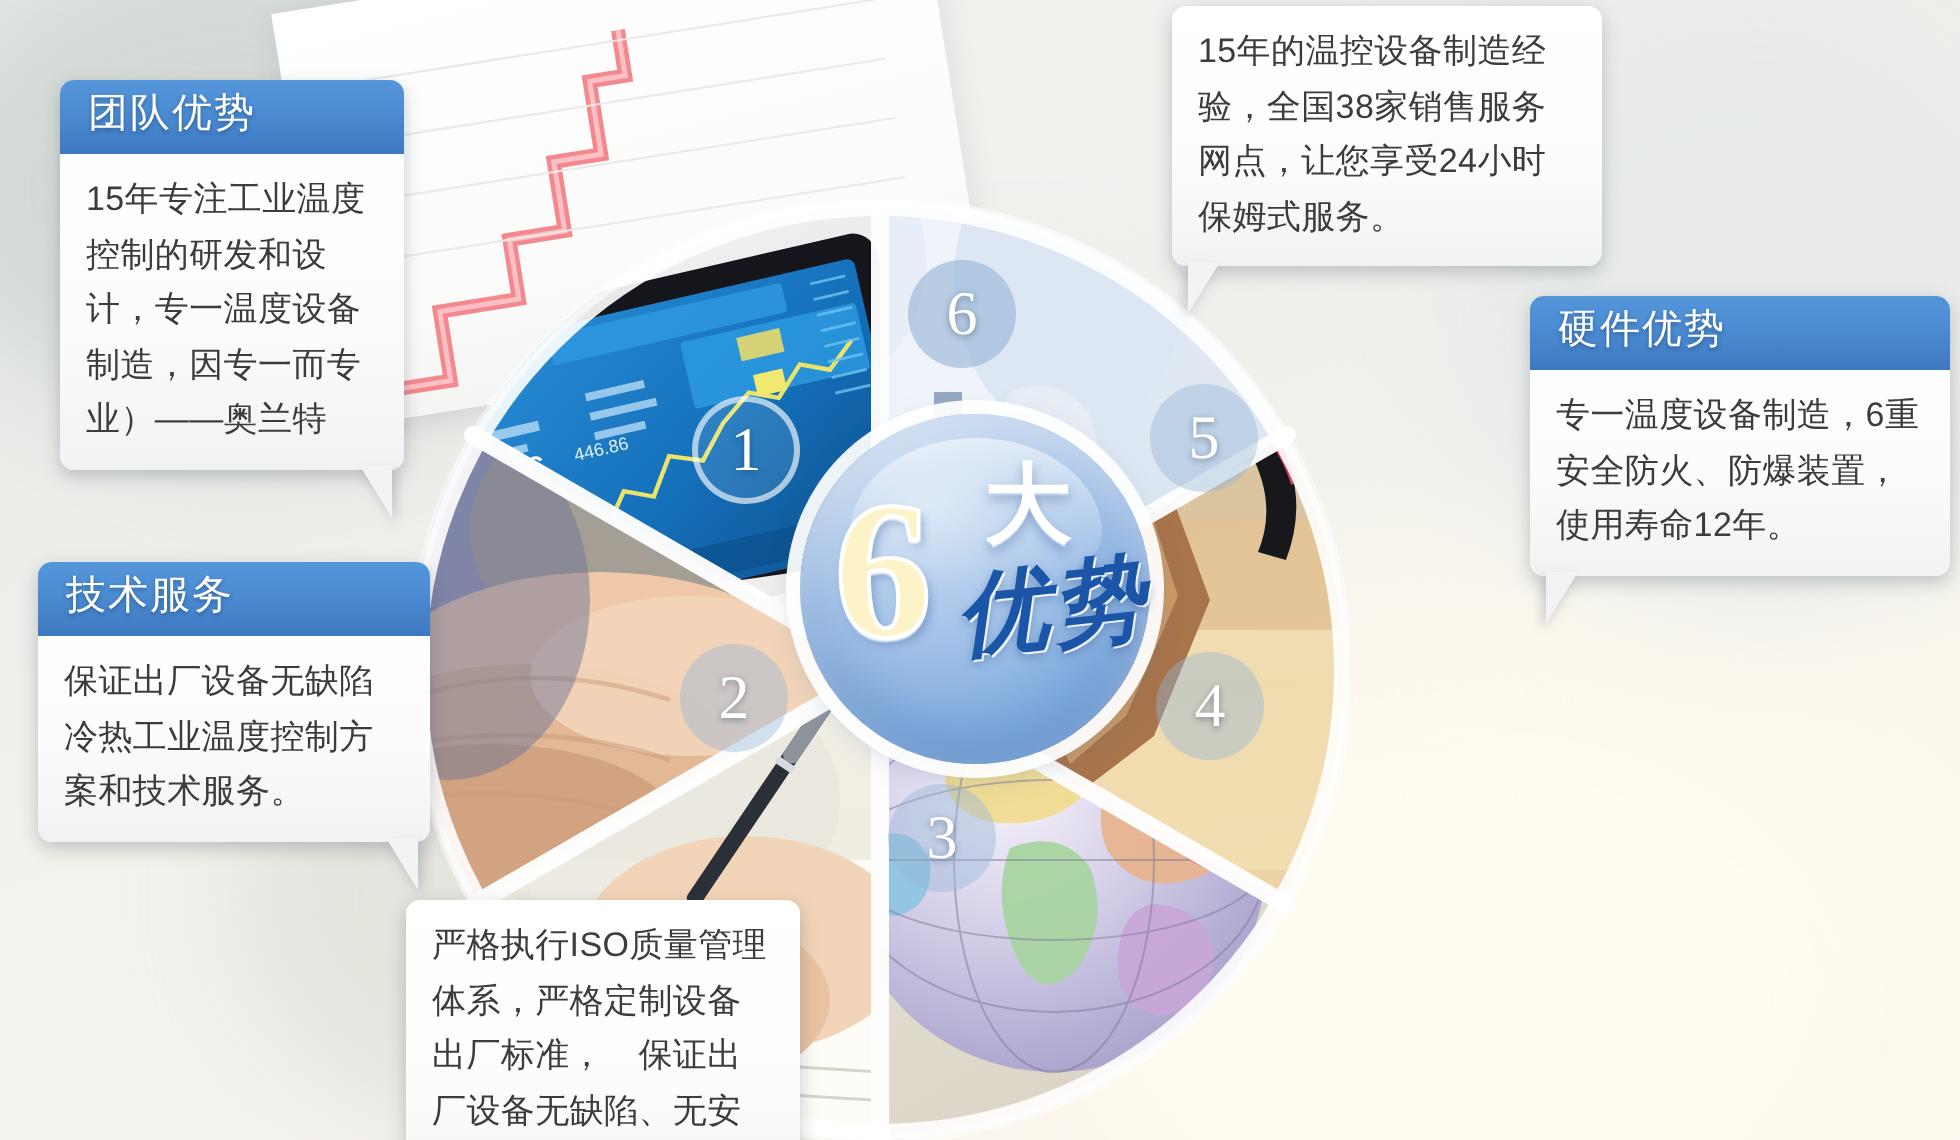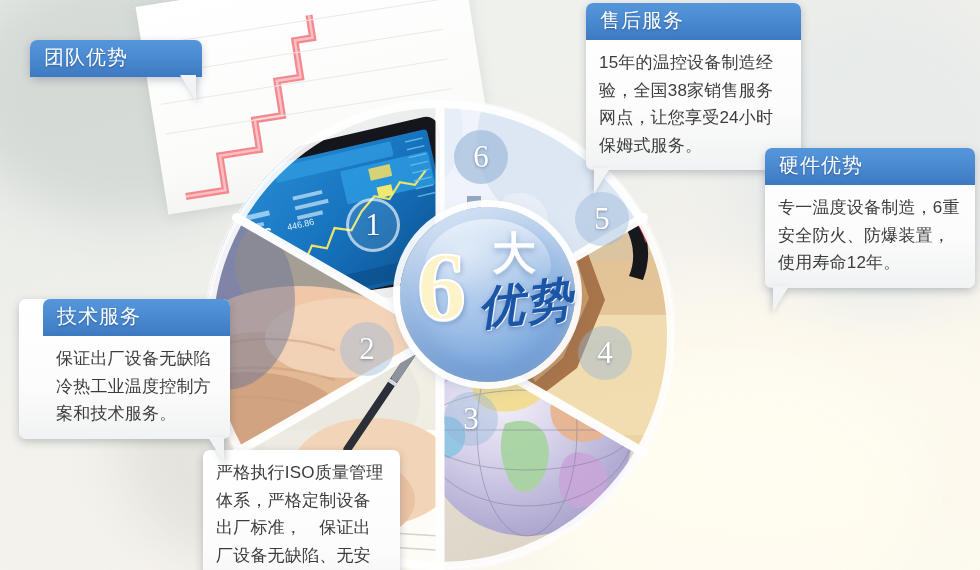--- a/index.html
+++ b/index.html
@@ -149,21 +149,21 @@
     border-top: 26px solid #f2f3f4;
     filter: drop-shadow(-2px 3px 3px rgba(55,70,90,.25));
   }
 
   
   #box-team     { left: 30px;  top: 40px;  width: 172px; }
   #box-after    { left: 586px; top: 3px;   width: 215px; }
   #box-hardware { left: 765px; top: 148px; width: 210px; }
   #box-software { left: 697px; top: 370px; width: 208px; }
   #box-quality  { left: 203px; top: 450px; width: 197px; }
-  #box-tech     { left: 19px;  top: 299px; width: 211px; padding-left: 24px; }
+  #box-tech     { left: 19px;  top: 281px; width: 196px; }
 </style>
 </head>
 <body>
 
 <div id="canvas">
 
   <div class="bgblob bg-a"></div>
   <div class="bgblob bg-e"></div>
   <div class="bgblob bg-c"></div>
   <div class="bgblob bg-b"></div>
@@ -422,25 +422,25 @@
 
   <div class="num ring" style="left:346px; top:198px;">1</div>
   <div class="num tint" style="left:340px; top:322px;">2</div>
   <div class="num tint" style="left:444px; top:392px;">3</div>
   <div class="num tint" style="left:578px; top:326px;">4</div>
   <div class="num tint" style="left:575px; top:192px;">5</div>
   <div class="num filled" style="left:454px; top:130px;">6</div>
 
   <div class="callout" id="box-team">
     <div class="hd">团队优势</div>
+    <div class="bd">15年专注工业温度控制的研发和设计，专一温度设备制造，因专一而专业）——奥兰特</div>
     <div class="tail tail-br"></div>
   </div>
 
   <div class="callout" id="box-after">
-    <div class="hd">售后服务</div>
     <div class="bd">15年的温控设备制造经验，全国38家销售服务网点，让您享受24小时保姆式服务。</div>
     <div class="tail tail-bl"></div>
   </div>
 
   <div class="callout" id="box-hardware">
     <div class="hd">硬件优势</div>
     <div class="bd">专一温度设备制造，6重安全防火、防爆装置，使用寿命12年。</div>
     <div class="tail tail-bl"></div>
   </div>
 

